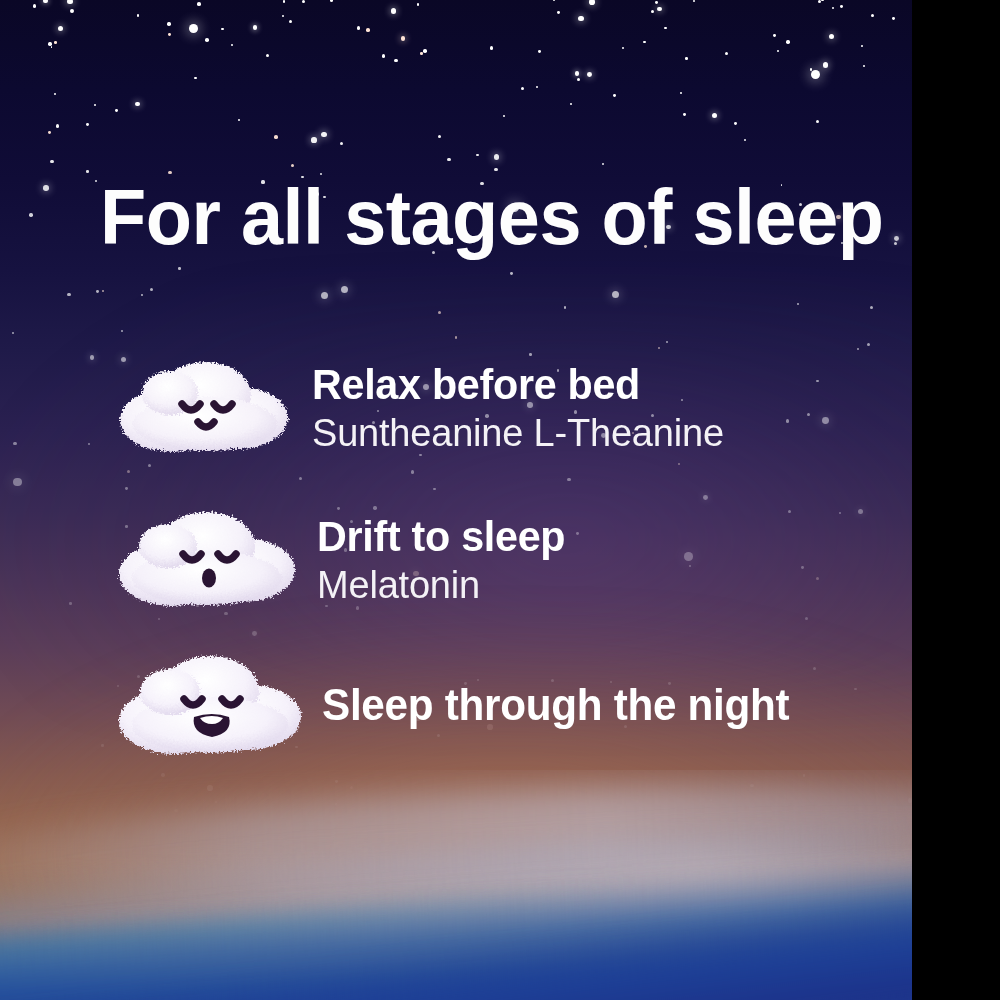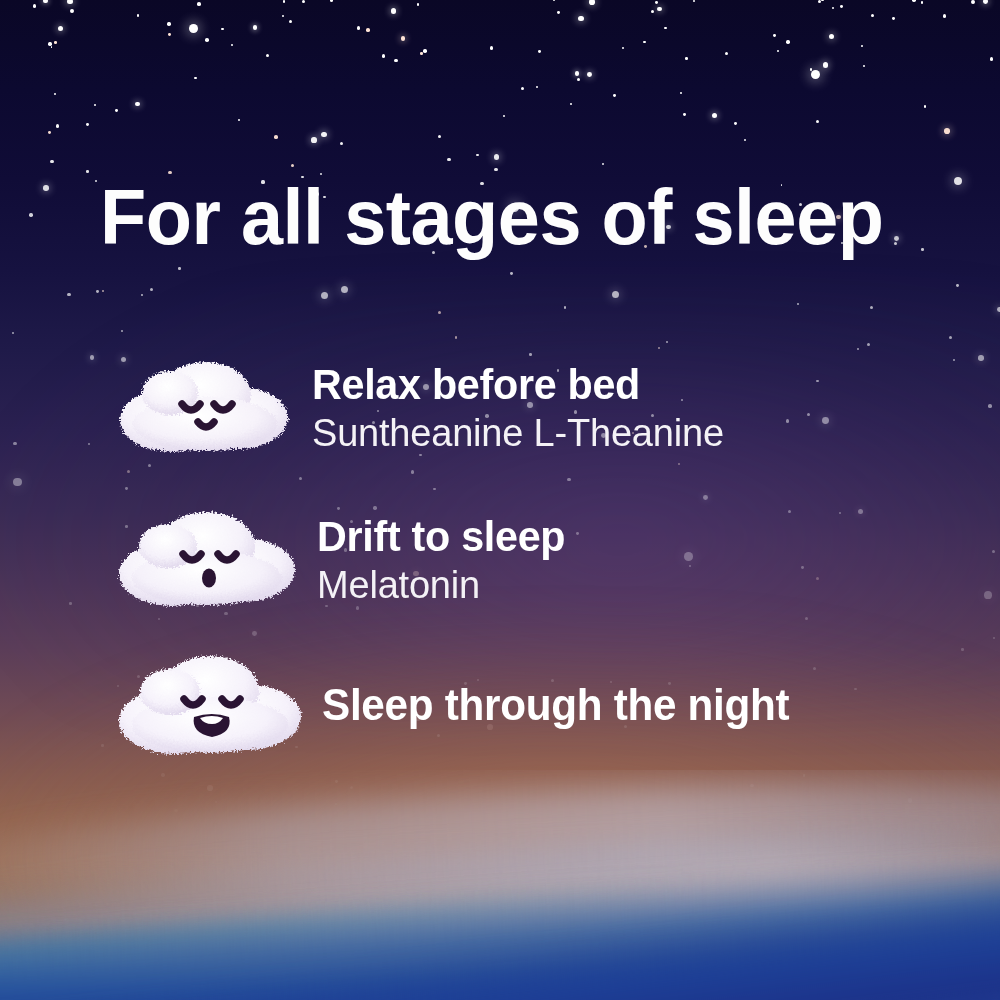--- a/index.html
+++ b/index.html
@@ -3,21 +3,21 @@
 <meta charset="utf-8">
 <title>For all stages of sleep</title>
 <style>
   html, body {
     margin: 0;
     padding: 0;
     background: #000;
   }
   #poster {
     position: relative;
-    width: 1000px;
+    width: 912px;
     height: 1000px;
     overflow: hidden;
     font-family: "Liberation Sans", sans-serif;
     -webkit-font-smoothing: antialiased;
   }
 
   
   .sky {
     position: absolute;
     inset: 0;

